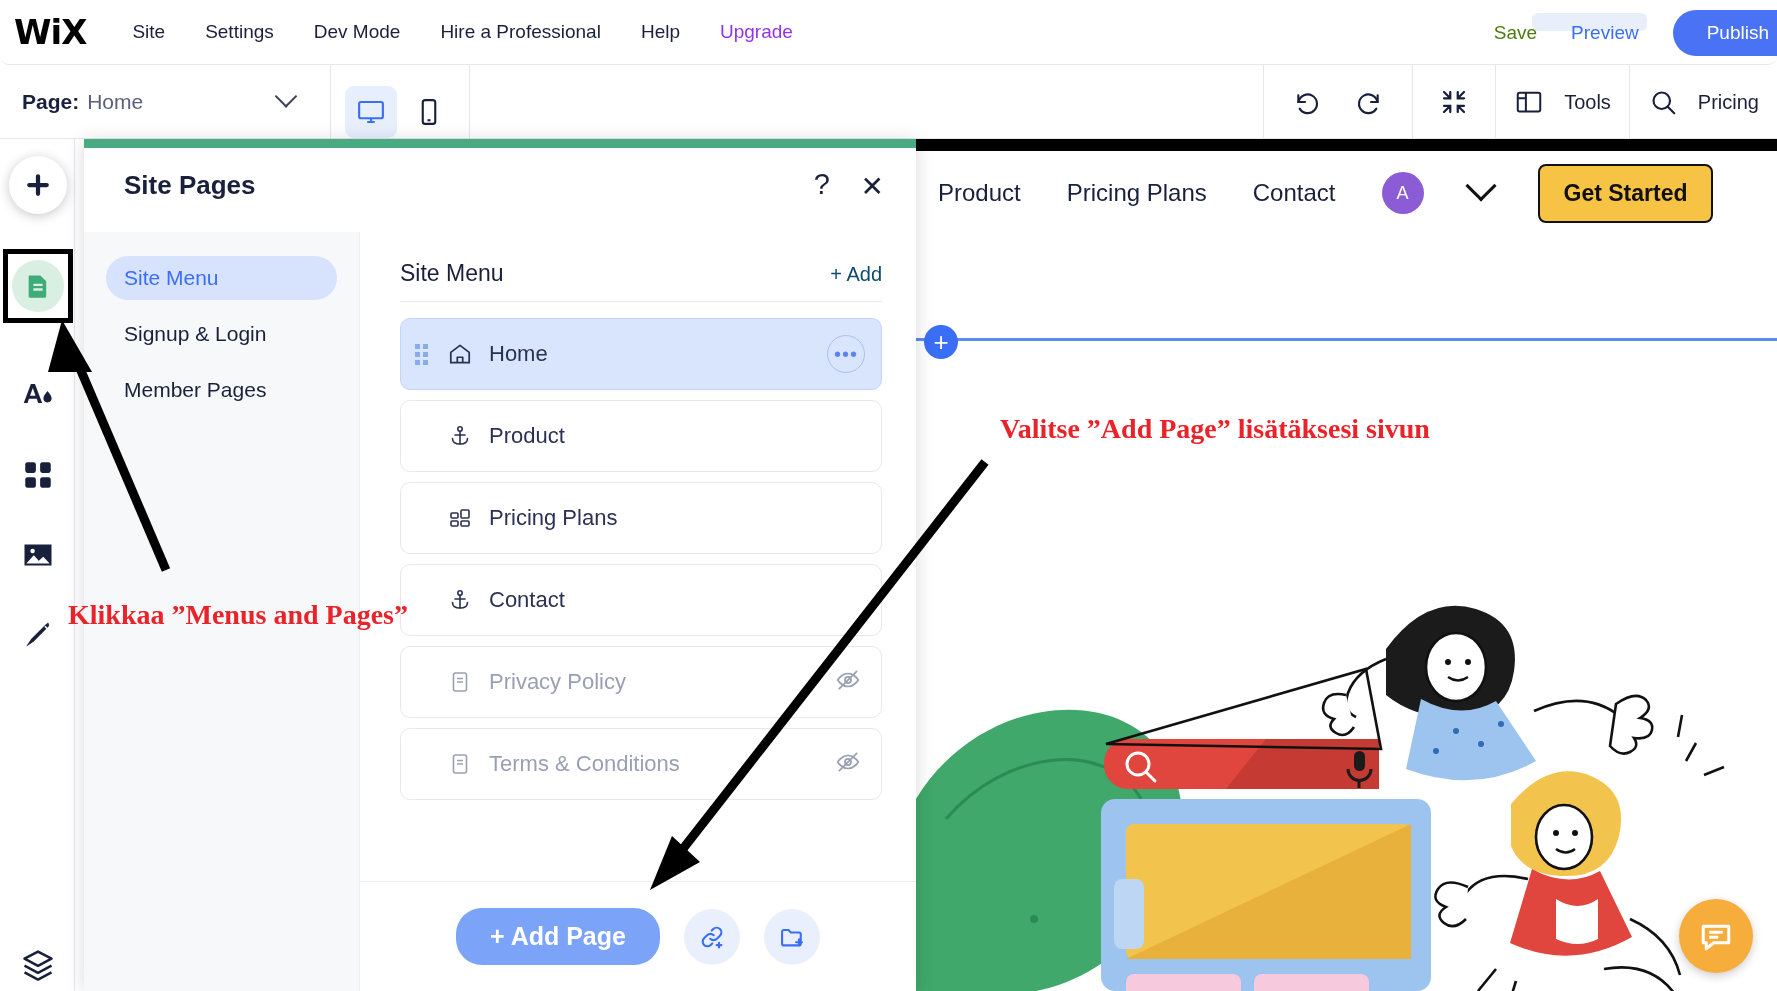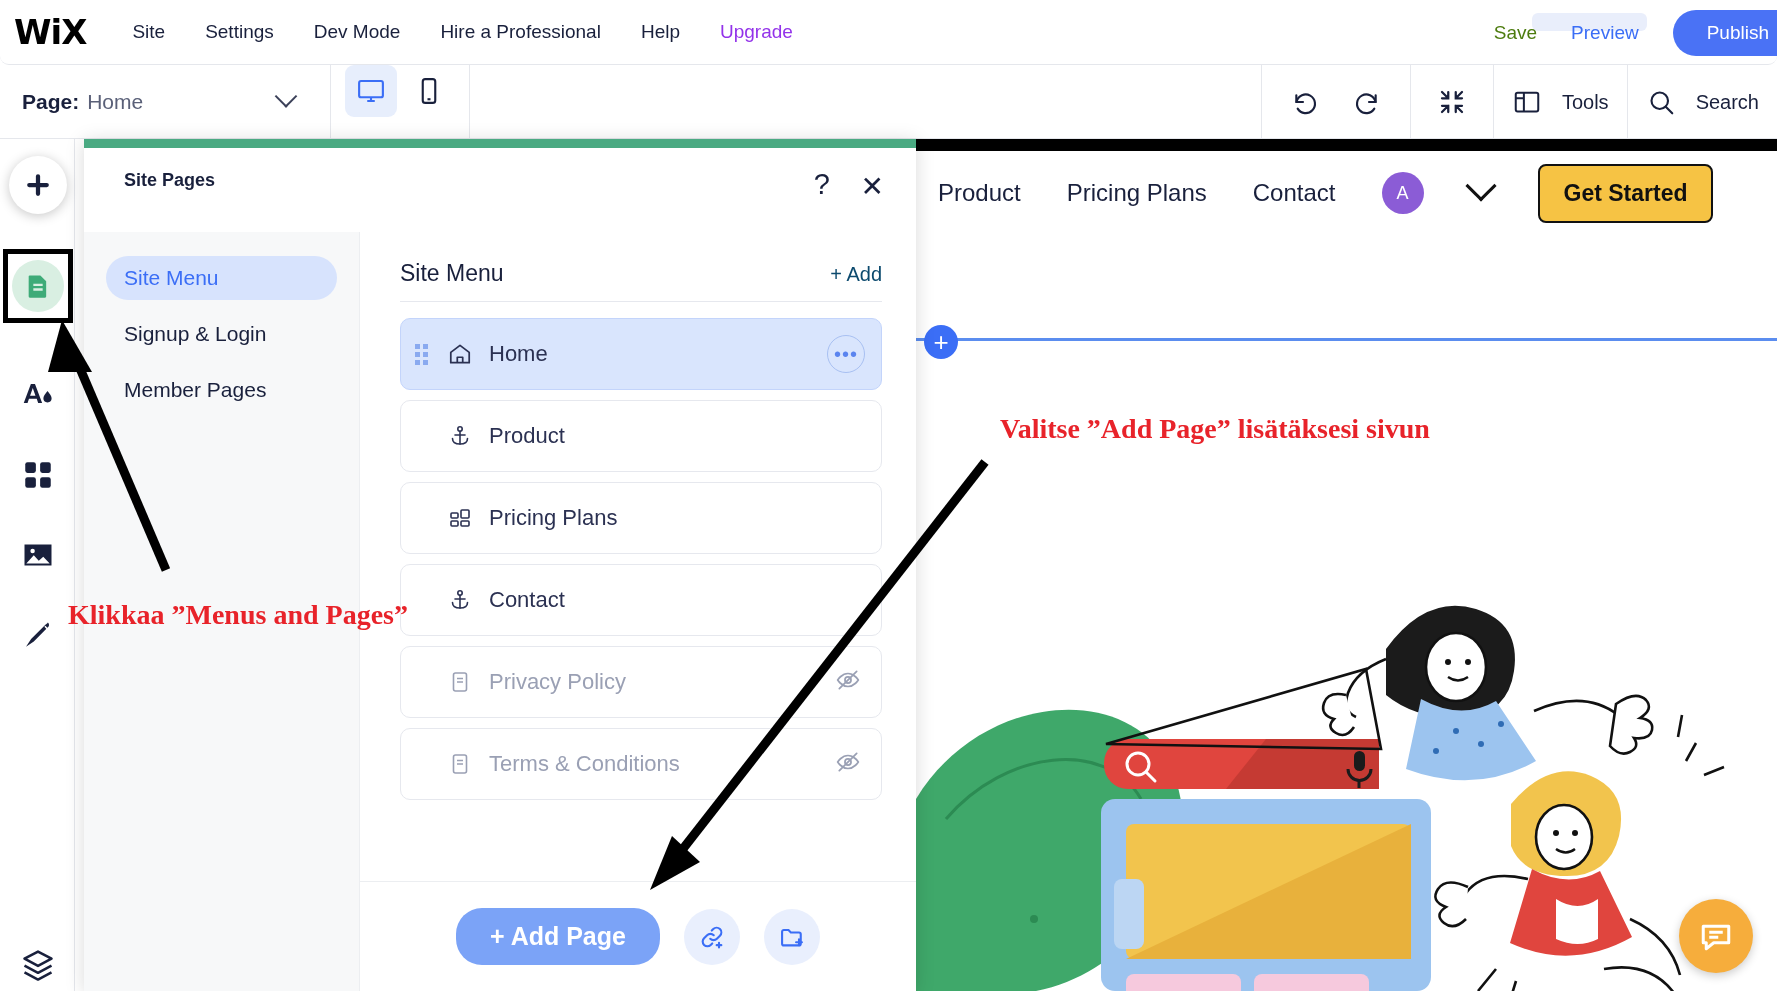--- a/index.html
+++ b/index.html
@@ -38,21 +38,21 @@
     margin-right: -34px;
   }
   .tooltip-stub {
     position: absolute; left: 812px; top: -8px; width: 115px; height: 18px;
     background: #e9eefb; border-radius: 6px;
   }
 
   
   .subbar {
     position: absolute; left: 0; top: 65px; width: 1777px; height: 74px;
-    background: #fff; border-bottom: 1px solid #e5e7ec; display: flex; align-items: flex-start;
+    background: #fff; border-bottom: 1px solid #e5e7ec; display: flex; align-items: flex-end;
   }
   .page-select {
     display: flex; align-items: center; width: 330px; height: 100%;
     padding-left: 22px; cursor: pointer;
   }
   .page-select .lbl { font-size: 21px; font-weight: 700; color: #19203c; }
   .page-select .val { font-size: 21px; color: #5a6078; margin-left: 8px; }
   .chev {
     margin-left: auto; margin-right: 36px; width: 16px; height: 16px;
     border-right: 2.5px solid #3b4059; border-bottom: 2.5px solid #3b4059;
@@ -127,21 +127,21 @@
   
   .illus { position: absolute; left: 0; top: 360px; width: 861px; height: 492px; }
 
   
   .panel {
     position: absolute; left: 84px; top: 139px; width: 832px; height: 852px;
     background: #fff; box-shadow: 0 2px 18px rgba(0,0,0,.15);
   }
   .panel-accent { position: absolute; left: 0; top: 0; width: 832px; height: 9px; background: #4aaa82; }
   .panel-head { position: absolute; left: 0; top: 9px; width: 832px; height: 84px; }
-  .panel-title { position: absolute; left: 40px; top: 22px; font-size: 18px; font-weight: 700; color: #19203c; }
+  .panel-title { position: absolute; left: 40px; top: 22px; font-size: 26px; font-weight: 700; color: #19203c; }
   .panel-help { position: absolute; right: 86px; top: 20px; font-size: 29px; color: #19203c; cursor: pointer; }
   .panel-close { position: absolute; right: 32px; top: 22px; font-size: 28px; color: #19203c; cursor: pointer; }
 
   .panel-body { position: absolute; left: 0; top: 93px; width: 832px; height: 759px; display: flex; }
   .panel-nav {
     width: 276px; height: 759px; background: #f7f8f9; border-right: 1px solid #eceef1;
     padding-top: 24px;
   }
   .pn-item {
     margin: 0 22px 12px 22px; padding: 10px 18px; border-radius: 22px;
@@ -280,21 +280,21 @@
             <path d="M9.5 4.5v15M3 9h6.5"></path>
         </svg>
         <span class="tool-lbl">Tools</span>
       </div>
       <div class="divider-v"></div>
       <div class="tool-group">
         <svg width="30" height="30" viewBox="0 0 24 24" fill="none" stroke="#19203c" stroke-width="1.7" stroke-linecap="round">
           <circle cx="11" cy="11" r="6.6"></circle>
             <path d="M15.8 15.8L21 21"></path>
         </svg>
-        <span class="tool-lbl">Search</span>
+        <span class="tool-lbl">Pricing</span>
       </div>
     </div>
   </div>
 
   <div class="leftbar">
     <div class="lb-btn" style="margin-top:6px">
       <span class="plus-circle">
         <svg width="30" height="30" viewBox="0 0 24 24" stroke="#19203c" stroke-width="3.4" stroke-linecap="round">
           <path d="M12 5v14M5 12h14"></path>
         </svg>

